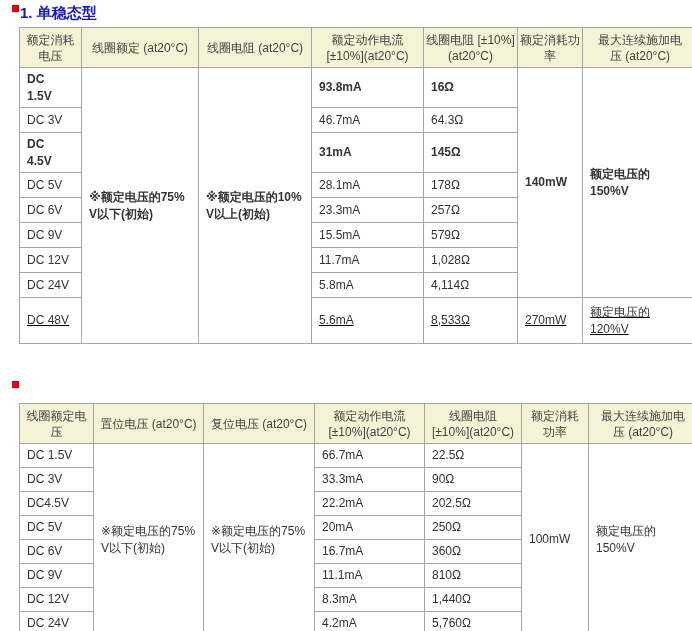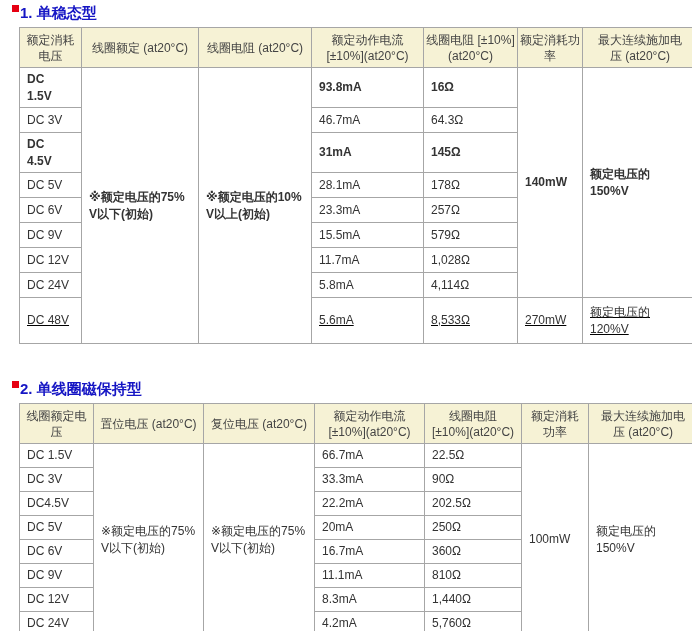--- a/index.html
+++ b/index.html
@@ -124,21 +124,21 @@
         <td>DC 48V</td>
         <td>5.6mA</td>
         <td>8,533Ω</td>
         <td>270mW</td>
         <td>额定电压的
 120%V</td>
       </tr>
     </tbody>
   </table>
 
-  <div class="sec-title sec2"><span class="bullet"></span><span>2. 单线圈磁保持型</span></div>
+  <div class="sec-title sec2"><span class="bullet"></span></div>
 
   <table>
     <colgroup>
       <col style="width:74px">
         <col style="width:110px">
         <col style="width:111px">
       <col style="width:110px">
         <col style="width:97px">
         <col style="width:67px">
         <col style="width:109px">

